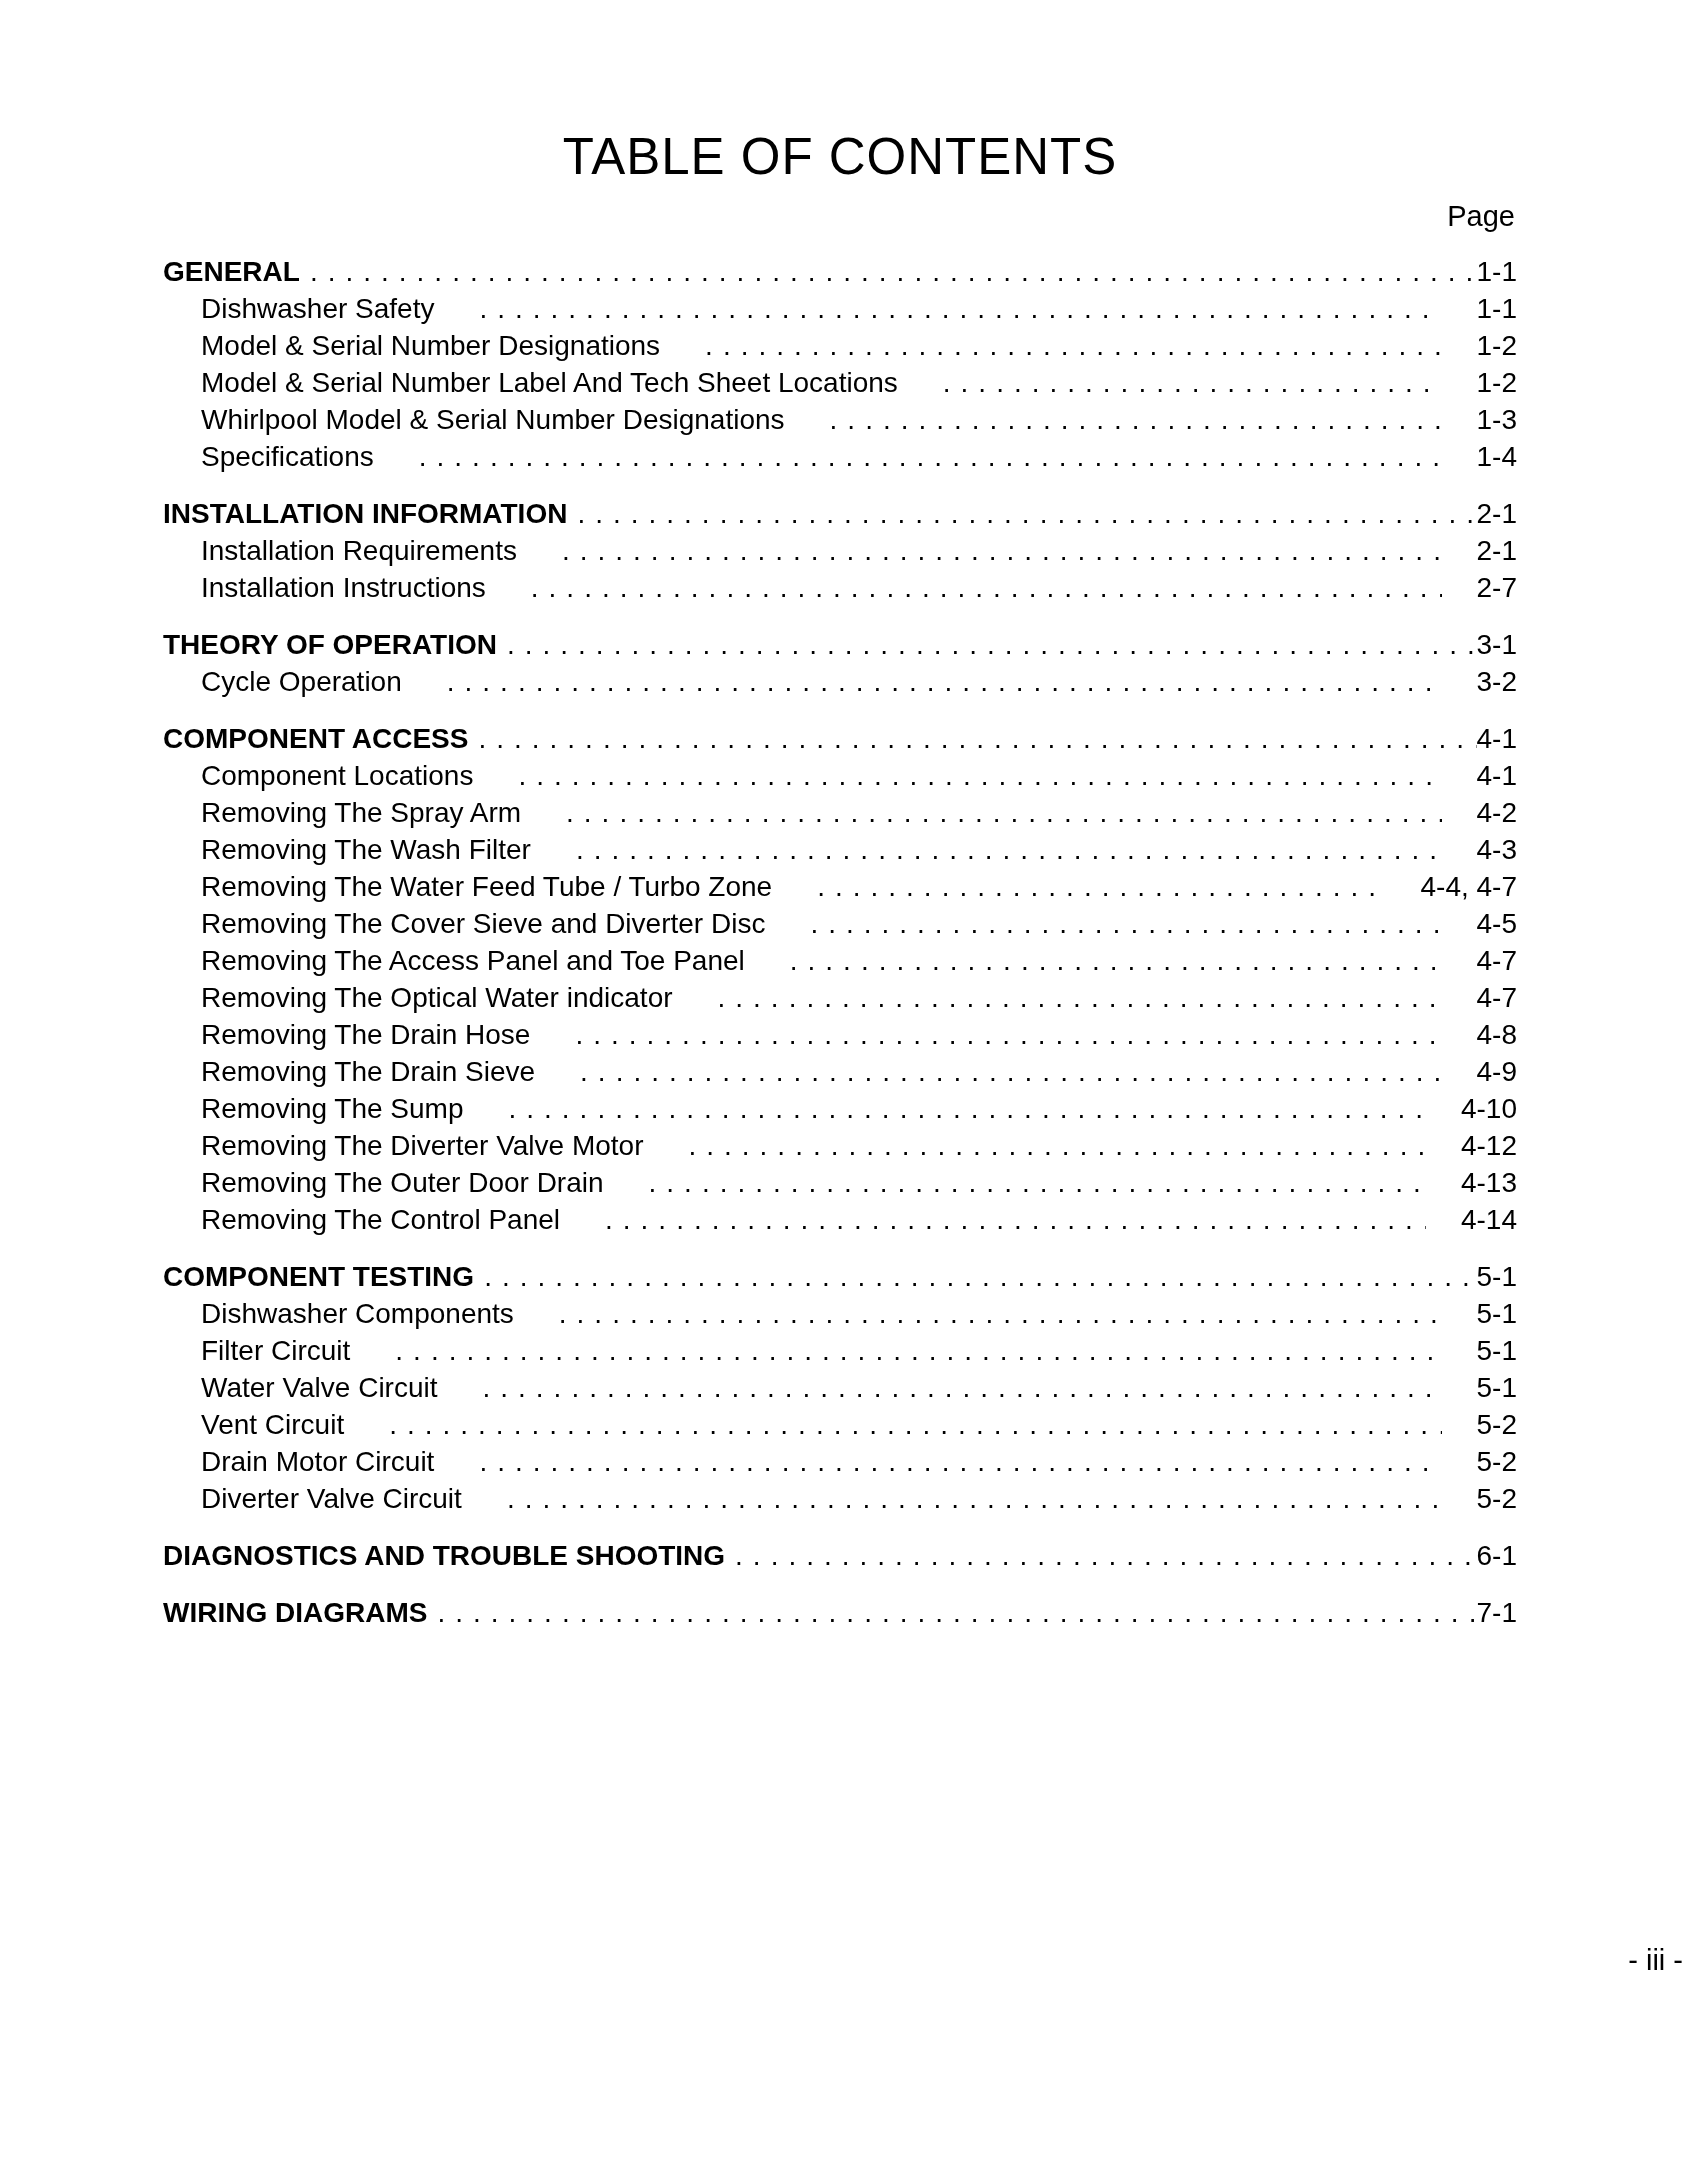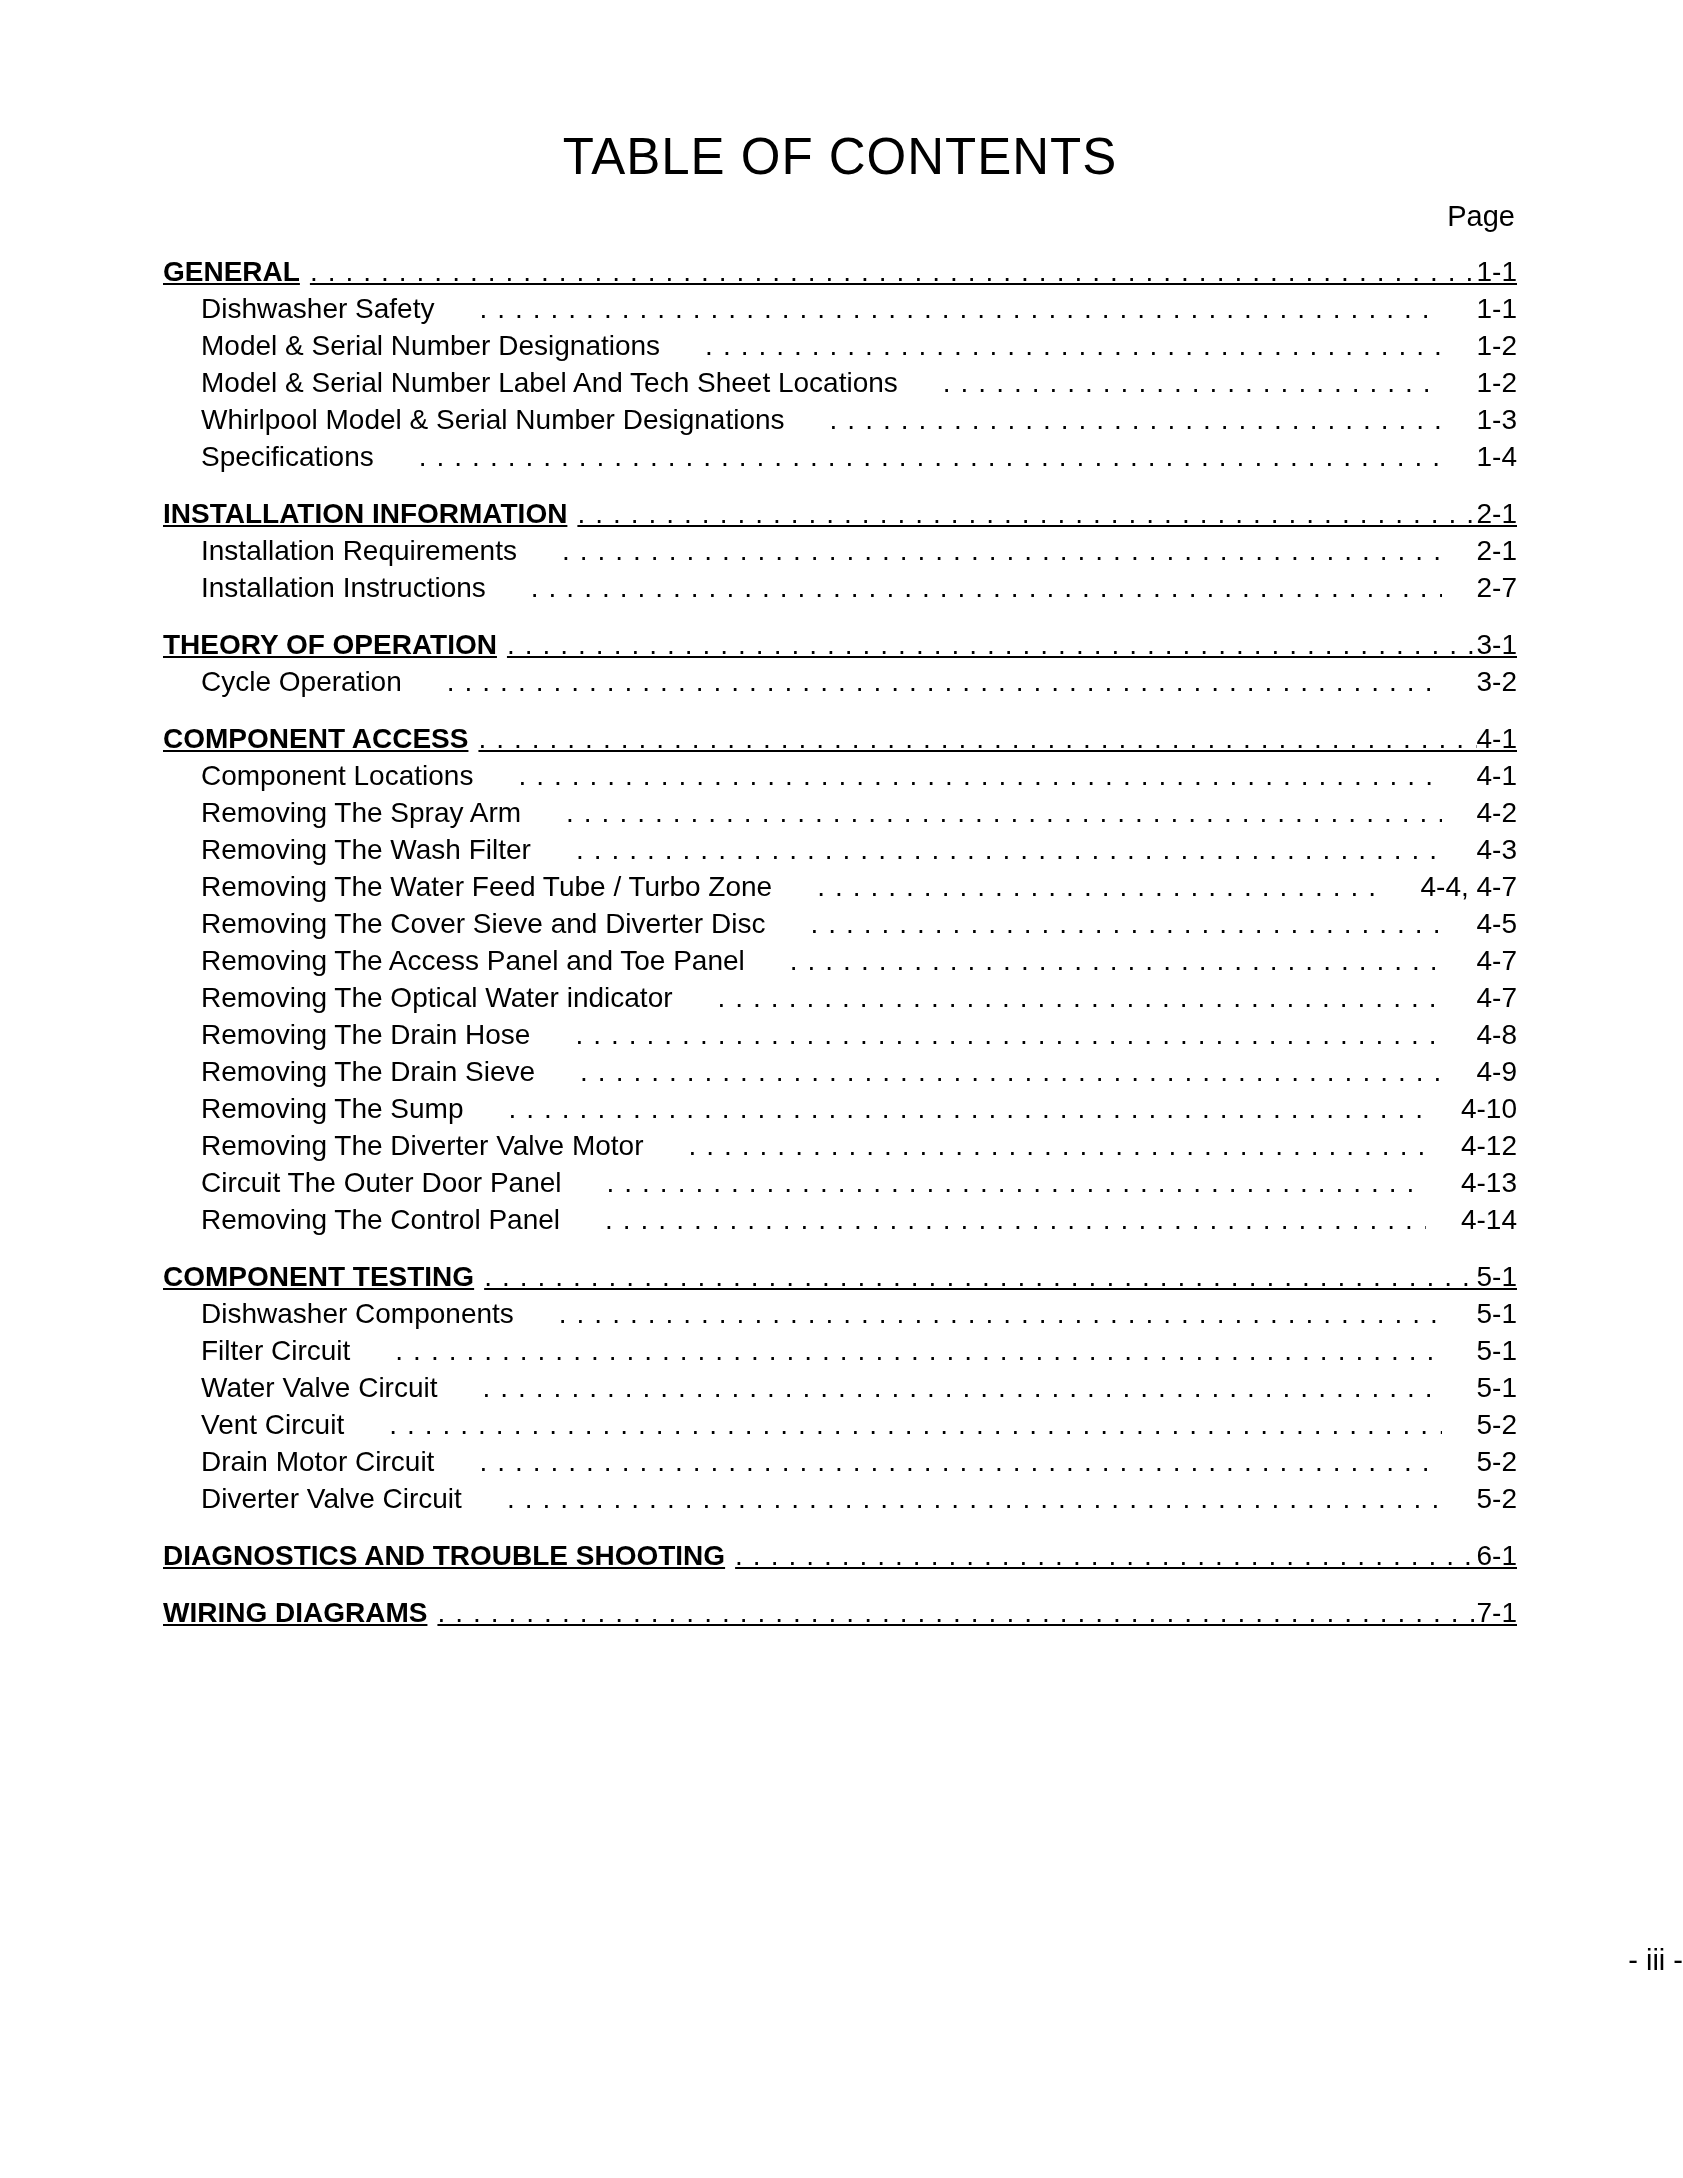--- a/index.html
+++ b/index.html
@@ -40,21 +40,20 @@
     display: flex;
     align-items: baseline;
     font-size: 28px;
     line-height: 37px;
     height: 37px;
     overflow: hidden;
   }
   .toc-row.section {
     font-weight: bold;
     margin-top: 20px;
-    text-decoration: underline;
   }
   .toc-row.sub {
     padding-left: 38px;
     gap: 35px;
   }
   .toc-row .label {
     white-space: nowrap;
     flex: 0 0 auto;
   }
   .toc-row .leader {
@@ -197,21 +196,21 @@
         <span class="label">Removing The Sump</span>
         <span class="leader">........................................................................................................................................................................................................</span>
         <span class="pagenum">4-10</span>
       </div>
       <div class="toc-row sub">
         <span class="label">Removing The Diverter Valve Motor</span>
         <span class="leader">........................................................................................................................................................................................................</span>
         <span class="pagenum">4-12</span>
       </div>
       <div class="toc-row sub">
-        <span class="label">Circuit The Outer Door Panel</span>
+        <span class="label">Removing The Outer Door Drain</span>
         <span class="leader">........................................................................................................................................................................................................</span>
         <span class="pagenum">4-13</span>
       </div>
       <div class="toc-row sub">
         <span class="label">Removing The Control Panel</span>
         <span class="leader">........................................................................................................................................................................................................</span>
         <span class="pagenum">4-14</span>
       </div>
       <div class="toc-row section">
         <span class="label">COMPONENT TESTING</span>

